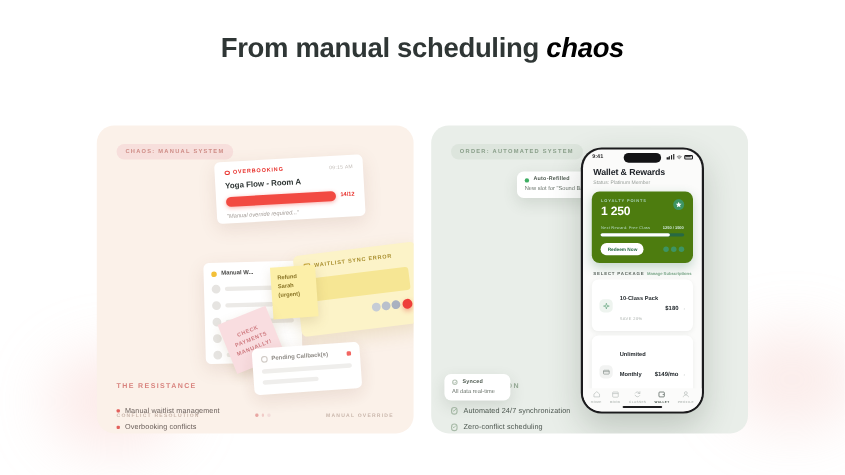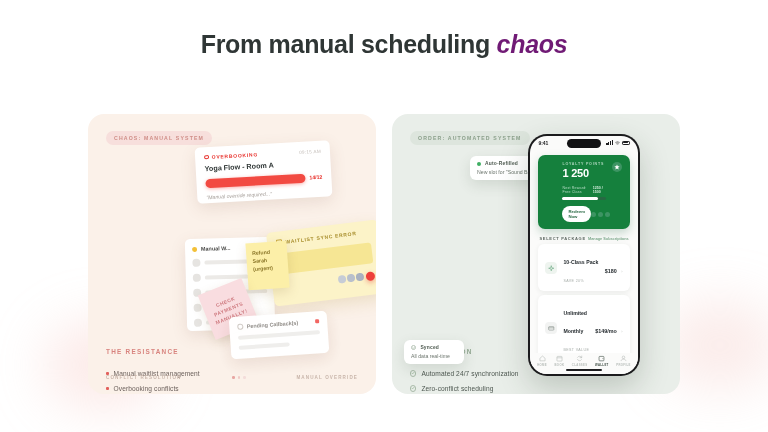--- a/index.html
+++ b/index.html
@@ -11,21 +11,21 @@
   }
   .stage { position: relative; width: 768px; height: 432px; background: #fff; }
 
   
   .headline {
     position: absolute; left: 0; top: 28px; width: 768px;
     text-align: center;
     font-size: 25px; font-weight: 700; line-height: 1.28;
     color: #2f3635; letter-spacing: -0.3px;
   }
-  .headline .chaos { color: #701a75; font-style: italic; font-weight: 700; }
+  .headline .chaos { color: #000000; font-style: italic; font-weight: 700; }
   .headline .wellness { color: #8aa98a; font-weight: 700; }
   .headline .l2 { display: block; }
 
   
   .panel {
     position: absolute; top: 114px; height: 280px;
     border-radius: 16px; overflow: hidden;
   }
   .panel-left  { left: 88px;  width: 288px; background: #fbf1e9; }
   .panel-right { left: 392px; width: 288px; background: #e9eee9; }
@@ -179,21 +179,21 @@
   .wifi { width: 5px; height: 4px; }
   .batt { width: 8px; height: 4px; border: 0.6px solid #1d1d1f; border-radius: 1.2px;
           position: relative; }
   .batt::after { content:''; position:absolute; inset:0.6px; background:#1d1d1f; border-radius:0.6px; }
 
   .ph-head { padding: 3px 9px 0; }
   .ph-title { font-size: 8px; font-weight: 700; color: #20242a; letter-spacing: -0.1px; }
   .ph-sub { font-size: 4.6px; color: #9aa09b; margin-top: 2px; }
 
   .green-card {
-    margin: 6px 8px 0; background: #15803d; border-radius: 7px; padding: 7px 24px;
+    margin: 6px 8px 0; background: #4d7c0f; border-radius: 7px; padding: 7px 8px;
     position: relative; box-shadow: 0 4px 10px rgba(40,110,70,0.25);
   }
   .gc-lbl { font-size: 3.6px; letter-spacing: 0.8px; color: #a9d4ba; font-weight: 700; }
   .gc-val { font-size: 11px; font-weight: 700; color: #fff; margin-top: 1px; letter-spacing: -0.2px; }
   .gc-star { position: absolute; right: 8px; top: 7px; width: 10px; height: 10px;
              border-radius: 50%; background: #3d9463; display:flex;align-items:center;justify-content:center; }
   .gc-star svg { width: 6px; height: 6px; }
   .gc-pr-row { display: flex; justify-content: space-between; align-items: baseline; margin-top: 7px; }
   .gc-pr-lbl { font-size: 3.6px; color: #b6dbc5; letter-spacing: 0.2px; }
   .gc-pr-val { font-size: 3.6px; color: #cfe8d9; font-weight: 700; }
@@ -409,20 +409,24 @@
                 <i></i>
               </span>
             <svg class="wifi" viewBox="0 0 12 10">
                 <path d="M1 3.2a8 8 0 0 1 10 0M2.8 5.2a5.2 5.2 0 0 1 6.4 0M4.6 7.2a2.4 2.4 0 0 1 2.8 0" fill="none" stroke="#1d1d1f" stroke-width="1.1" stroke-linecap="round"></path>
                 <circle cx="6" cy="8.8" r="0.7" fill="#1d1d1f"></circle>
               </svg>
             <span class="batt"></span>
           </span>
         </div>
 
+        <div class="ph-head">
+          <div class="ph-title">Wallet &amp; Rewards</div>
+          <div class="ph-sub">Status: Platinum Member</div>
+        </div>
 
         <div class="green-card">
           <div class="gc-lbl">LOYALTY POINTS</div>
           <div class="gc-val">1 250</div>
           <div class="gc-star">
             <svg viewBox="0 0 10 10">
                 <path d="M5 0.7 6.3 3.6 9.4 3.9 7 6 7.7 9.1 5 7.5 2.3 9.1 3 6 0.6 3.9 3.7 3.6Z" fill="#ffffff"></path>
               </svg>
           </div>
           <div class="gc-pr-row">

